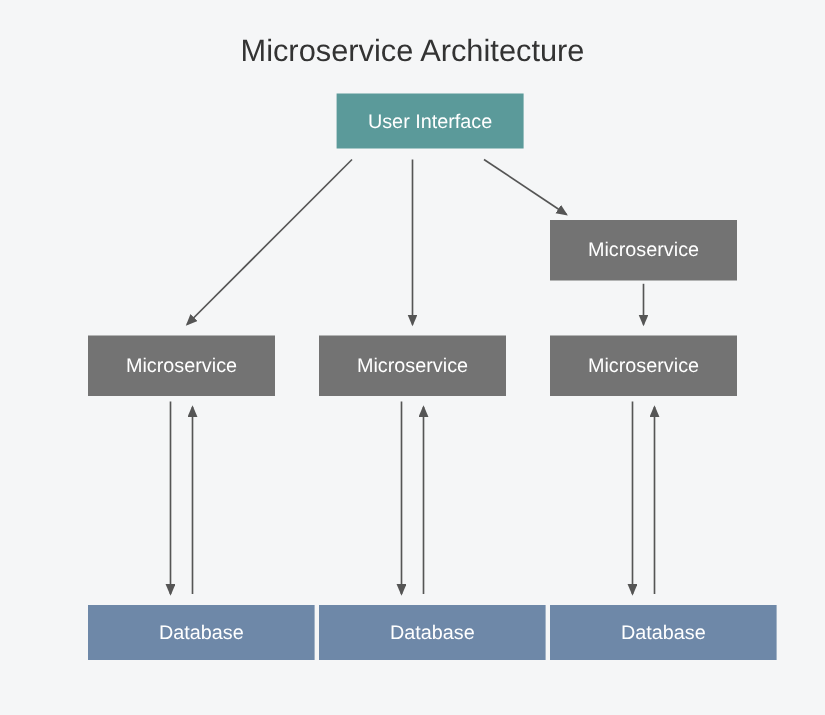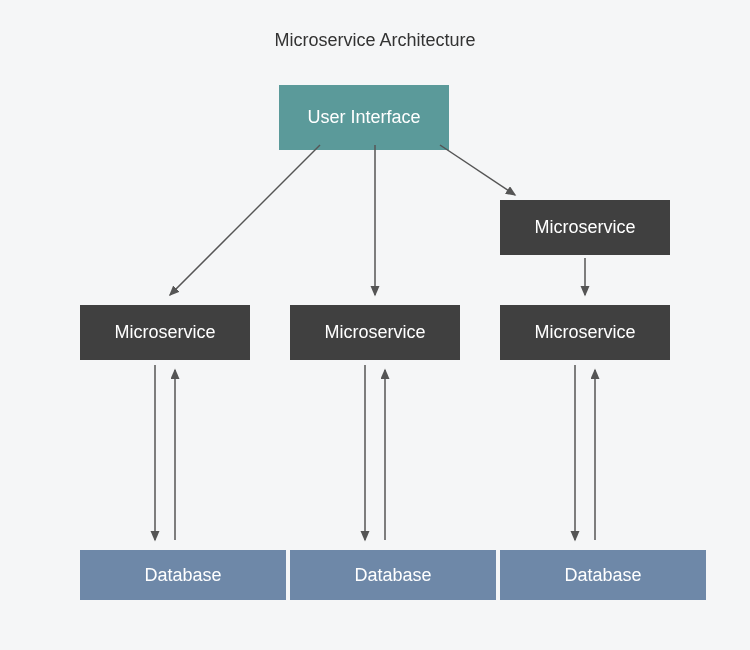--- a/index.html
+++ b/index.html
@@ -5,43 +5,43 @@
     * { margin: 0; padding: 0; box-sizing: border-box; }
     body {
       width: 750px;
       height: 650px;
       background: #f5f6f7;
       font-family: -apple-system, BlinkMacSystemFont, "Segoe UI", sans-serif;
       position: relative;
     }
     .title {
       text-align: center;
-      font-size: 18px;
+      font-size: 28px;
       font-weight: 400;
       color: #333;
       padding-top: 30px;
     }
     .box {
       position: absolute;
       display: flex;
       align-items: center;
       justify-content: center;
       color: #fff;
       font-size: 18px;
       font-weight: 500;
     }
     .ui-box {
       background: #5b9a9a;
       width: 170px;
-      height: 65px;
-      left: 279px;
+      height: 50px;
+      left: 306px;
       top: 85px;
     }
     .ms-box {
-      background: #404040;
+      background: #737373;
       width: 170px;
       height: 55px;
     }
     .db-box {
       background: #6e88a8;
       width: 206px;
       height: 50px;
     }
     svg.arrows {
       position: absolute;

